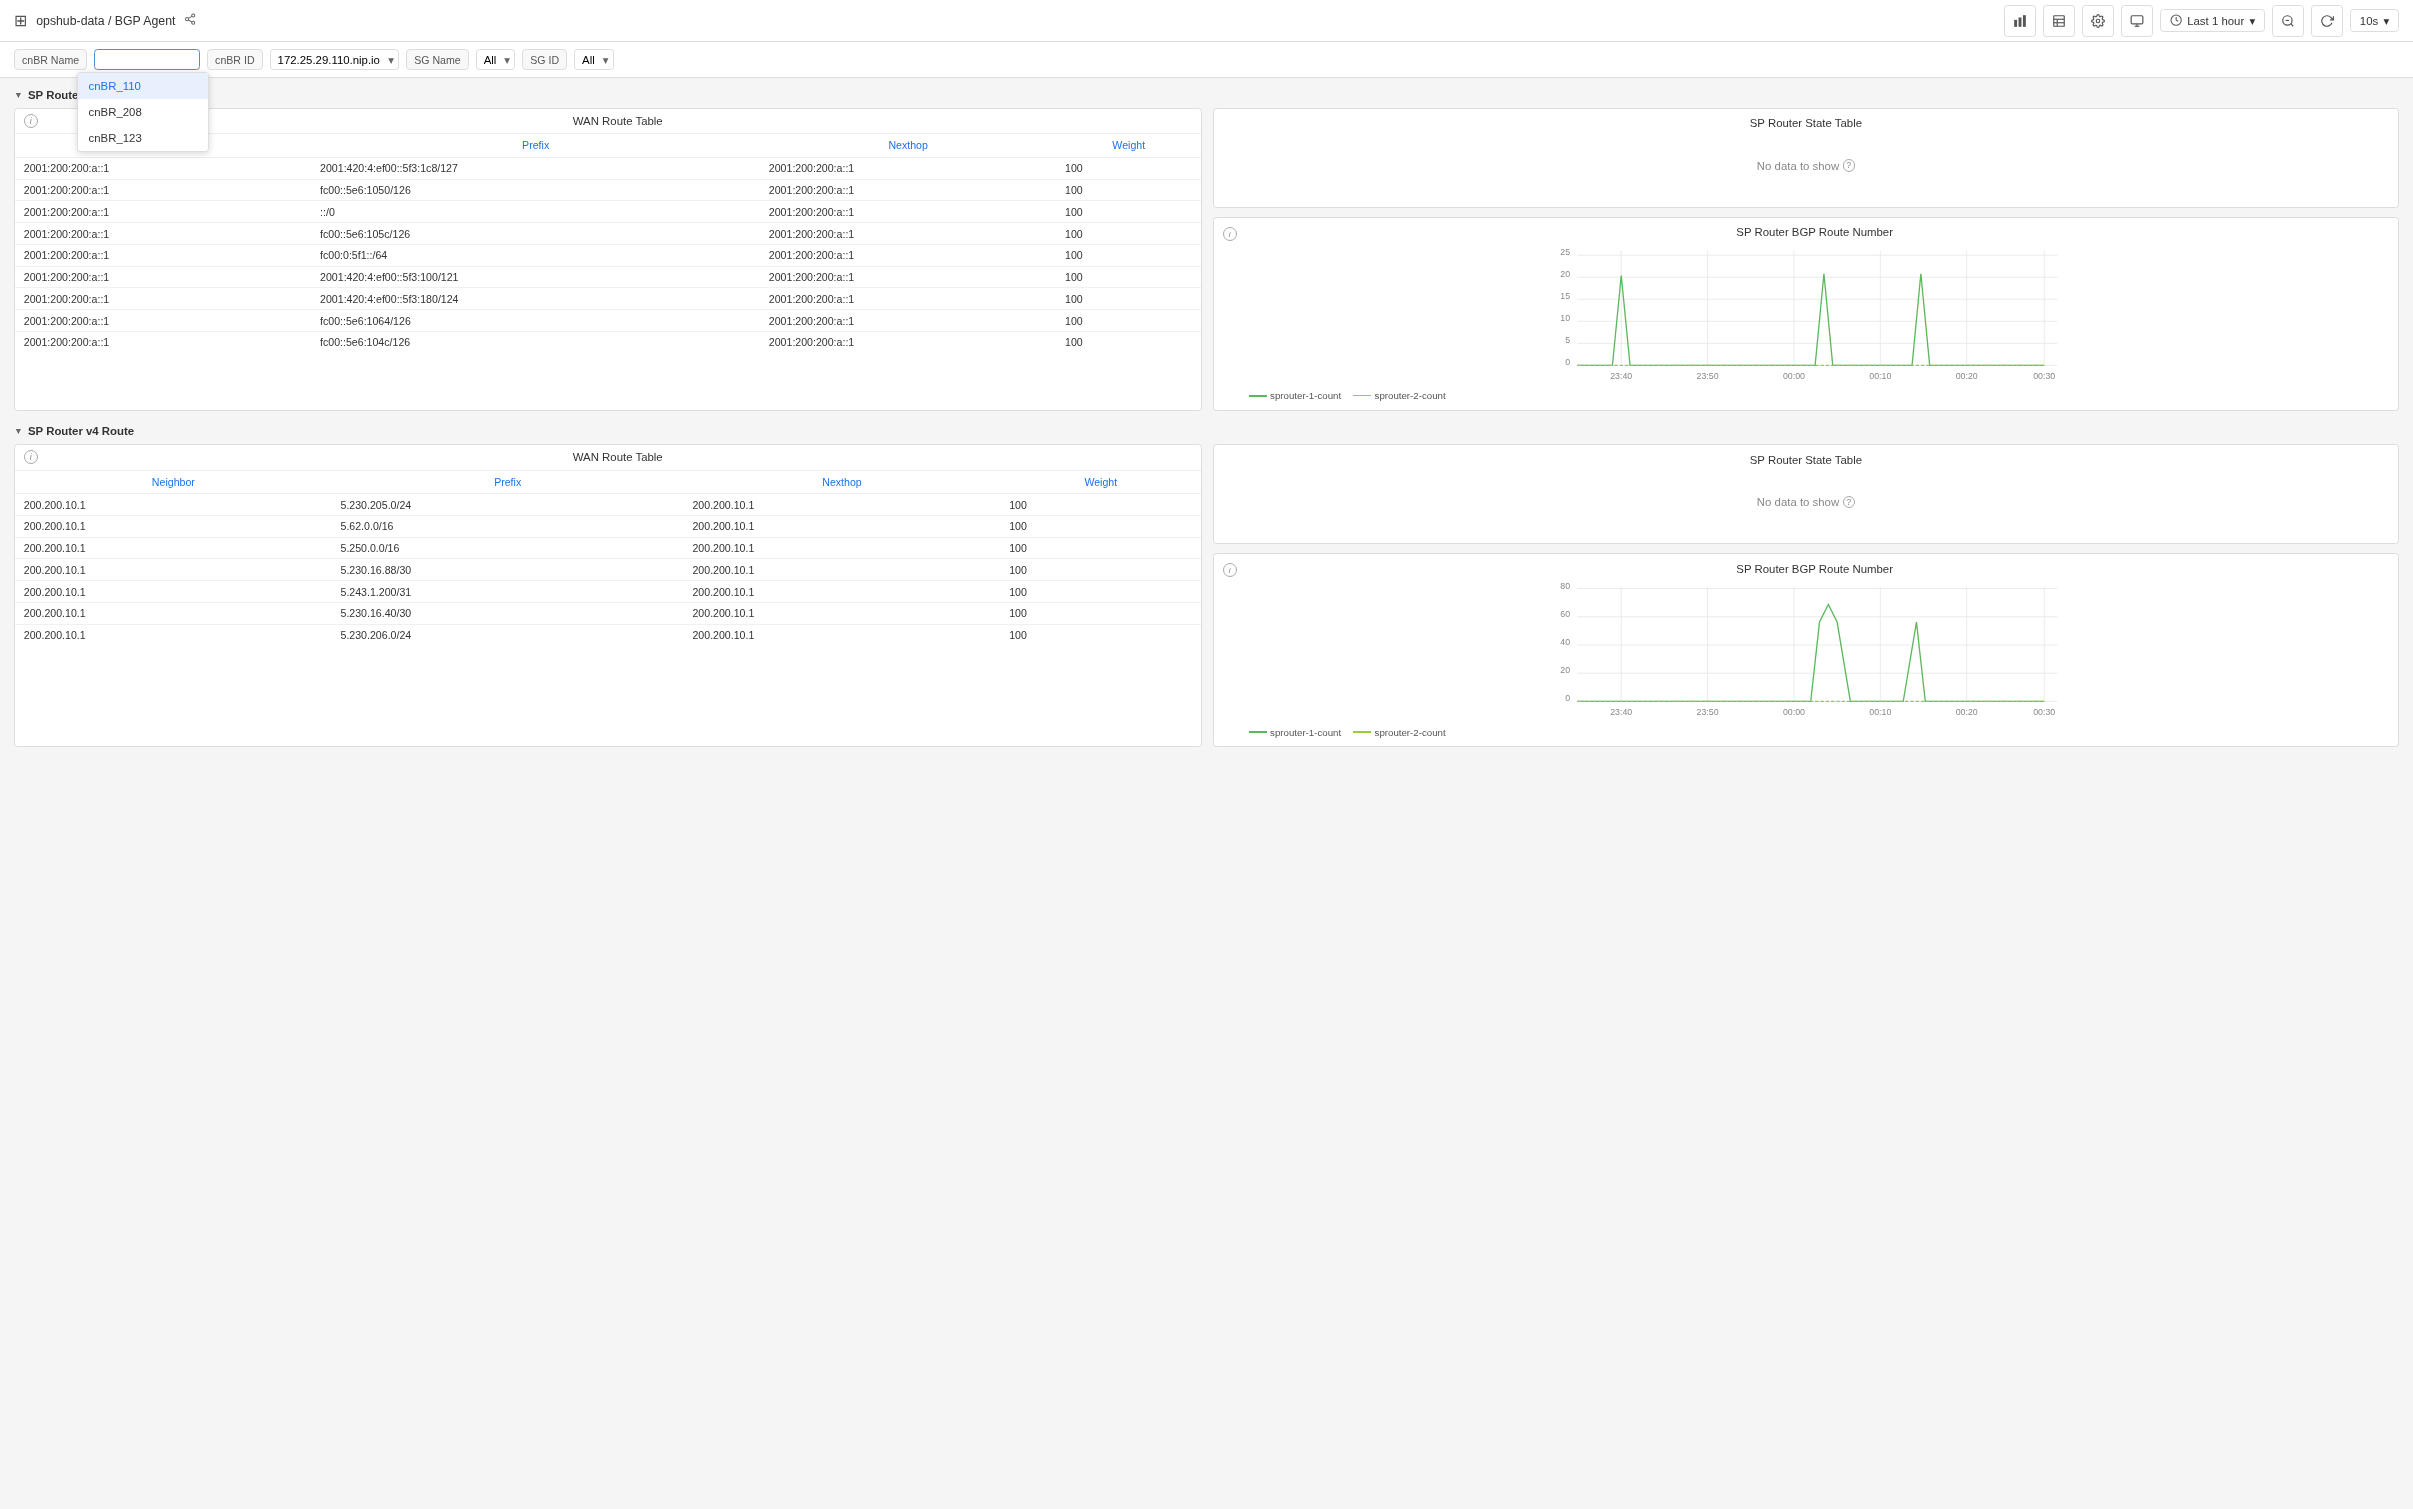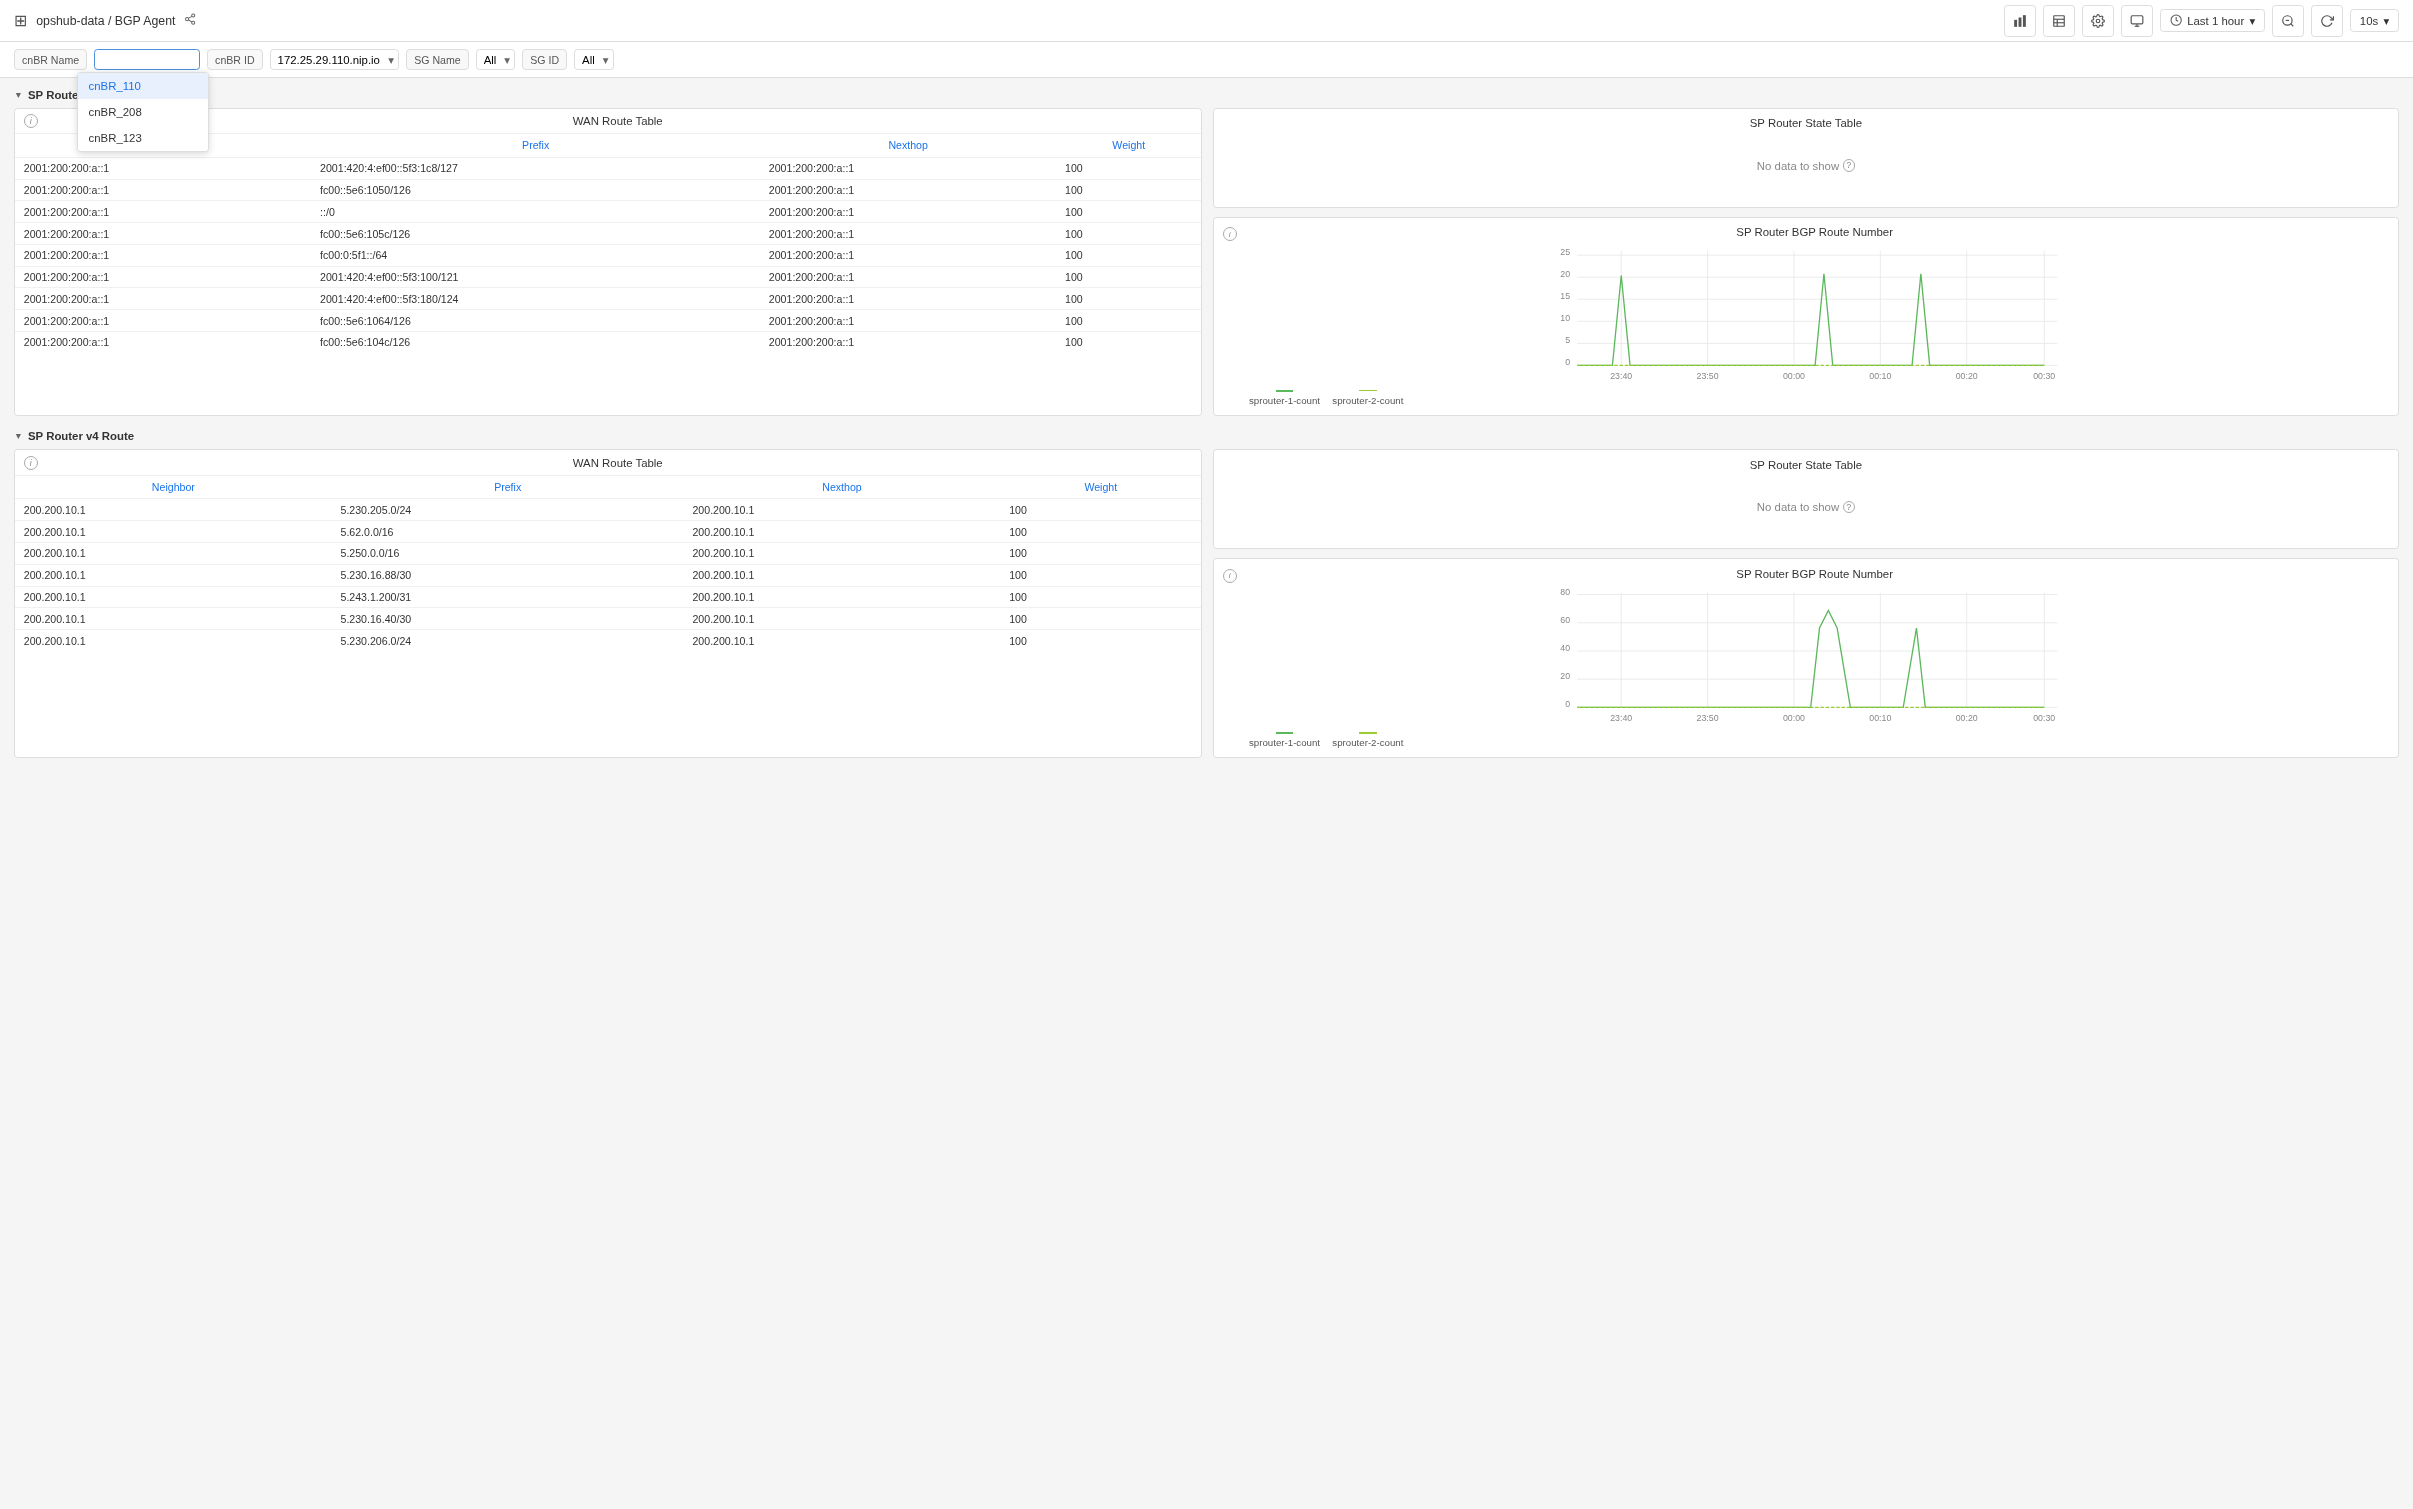--- a/index.html
+++ b/index.html
@@ -106,21 +106,21 @@
       display: inline-flex; align-items: center; justify-content: center;
       font-size: 8.8px; color: #888; cursor: pointer;
     }
     svg { overflow: visible; }
     .chart-axis-label { font-size: 10px; fill: #888; }
     .chart-line { fill: none; stroke-width: 1.5; }
     .chart-legend {
       display: flex; gap: 12.3px; font-size: 9.7px; color: #555;
       margin-top: 5.3px; padding-left: 26.4px;
     }
-    .legend-item { display: flex; align-items: center; gap: 3.5px; flex-direction: column; }
+    .legend-item { display: flex; align-items: center; gap: 3.5px; }
     .legend-color { width: 17.6px; height: 1.8px; }
   </style>
 </head>
 <body>
 
 <div class="top-bar">
   <div class="top-bar-left">
     <span class="app-icon">⊞</span>
     <span class="breadcrumb">opshub-data / BGP Agent</span>
     <span class="share-icon">

